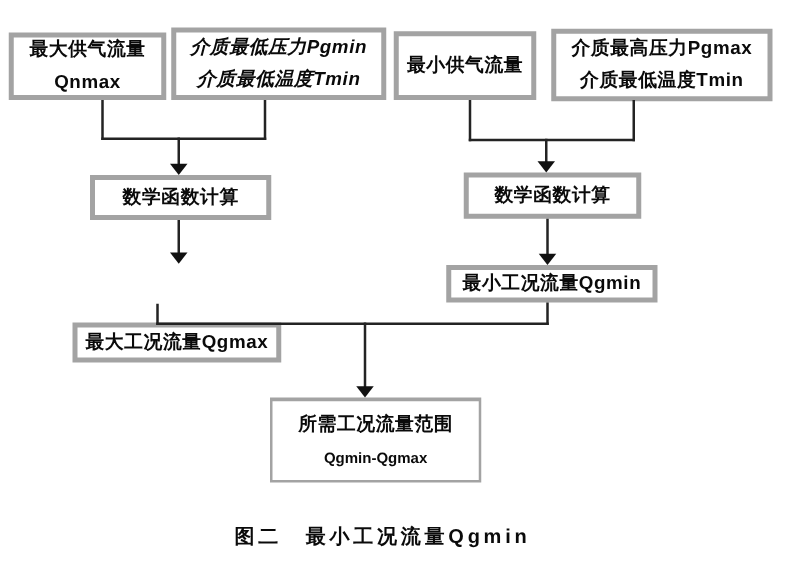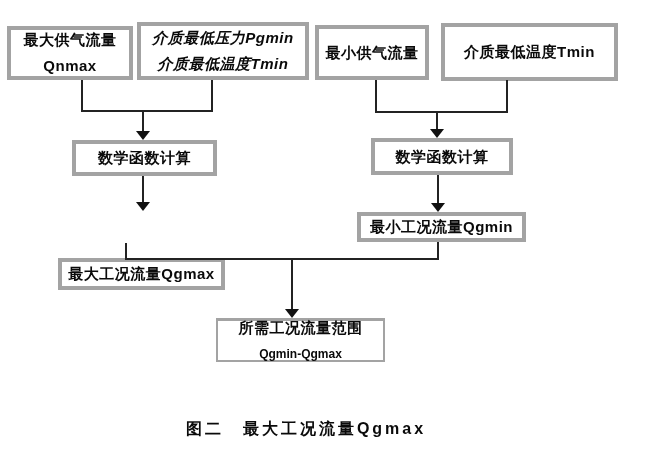--- a/index.html
+++ b/index.html
@@ -53,41 +53,42 @@
   }
   
   #b-qnmax  { left: 7px;   top: 26px;  width: 126px; height: 54px; }
   #b-pgmin  { left: 137px; top: 22px;  width: 172px; height: 58px; font-style: italic; }
   #b-qnmin  { left: 315px; top: 25px;  width: 114px; height: 55px; }
   #b-pgmax  { left: 441px; top: 23px;  width: 177px; height: 58px; }
   #b-calcl  { left: 72px;  top: 140px; width: 145px; height: 36px; }
   #b-calcr  { left: 371px; top: 138px; width: 142px; height: 37px; }
   #b-qgmax  { left: 58px;  top: 211px; width: 167px; height: 32px; margin-top: 47px; }
   #b-qgmin  { left: 357px; top: 212px; width: 169px; height: 30px; }
-  #b-result { left: 216px; top: 318px; width: 169px; height: 44px; border-width: 3px 2px 2px 2px; line-height: 27px; }
+  #b-result { left: 216px; top: 318px; width: 169px; height: 68px; border-width: 3px 2px 2px 2px; line-height: 27px; }
   #b-result .ln2 { font-size: 12px; letter-spacing: 0; }
   #cap { left: 0px; top: 419px; }
 </style>
 </head>
 <body>
 
 <div class="stage">
 
   <div class="box" id="b-qnmax">
     <span class="ln">最大供气流量</span>
     <span class="ln">Qnmax</span>
   </div>
   <div class="box" id="b-pgmin">
     <span class="ln">介质最低压力Pgmin</span>
     <span class="ln">介质最低温度Tmin</span>
   </div>
   <div class="box" id="b-qnmin">
     <span class="ln">最小供气流量</span>
   </div>
   <div class="box" id="b-pgmax">
+    <span class="ln">介质最高压力Pgmax</span>
     <span class="ln">介质最低温度Tmin</span>
   </div>
 
   <div class="box" id="b-calcl">
     <span class="ln">数学函数计算</span>
   </div>
   <div class="box" id="b-calcr">
     <span class="ln">数学函数计算</span>
   </div>
 
@@ -119,15 +120,15 @@
   <div class="ahead" style="left:136px; top:202px;"></div>
   <div class="line" style="left:437px; top:175px; width:2px; height:29px;"></div>
   <div class="ahead" style="left:431px; top:203px;"></div>
 
   <div class="line" style="left:125px; top:243px; width:2px;  height:17px;"></div>
   <div class="line" style="left:437px; top:242px; width:2px;  height:18px;"></div>
   <div class="line" style="left:125px; top:258px; width:314px; height:2px;"></div>
   <div class="line" style="left:291px; top:258px; width:2px;  height:52px;"></div>
   <div class="ahead" style="left:285px; top:309px;"></div>
 
-  <div class="caption" id="cap">图二　最大工况流量Qgmax</div>
+  <div class="caption" id="cap">图二　最小工况流量Qgmin</div>
 
 </div>
 
 </body></html>

